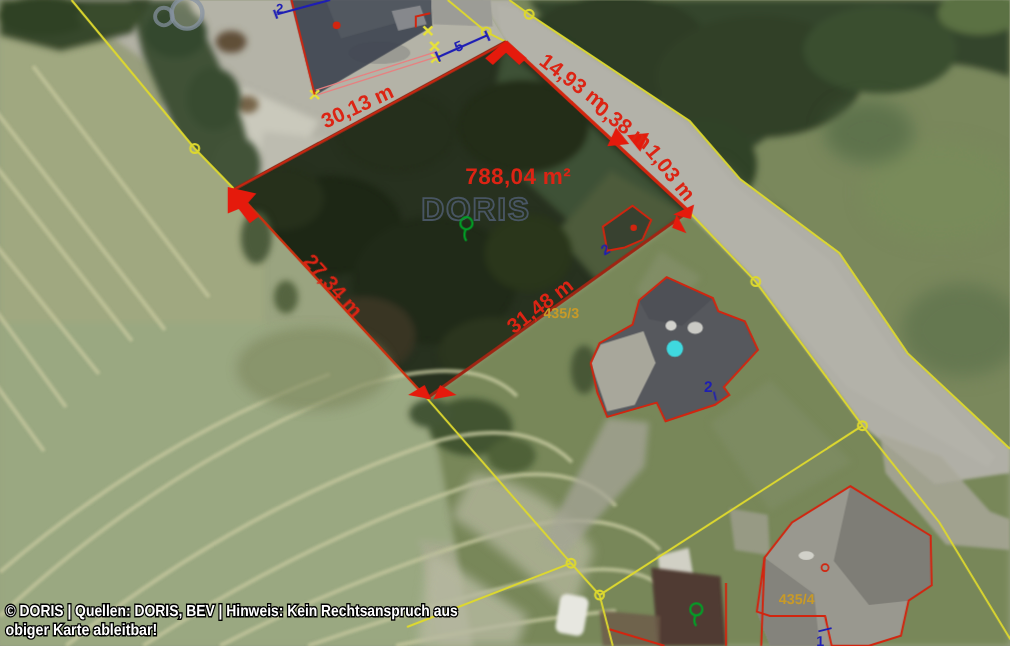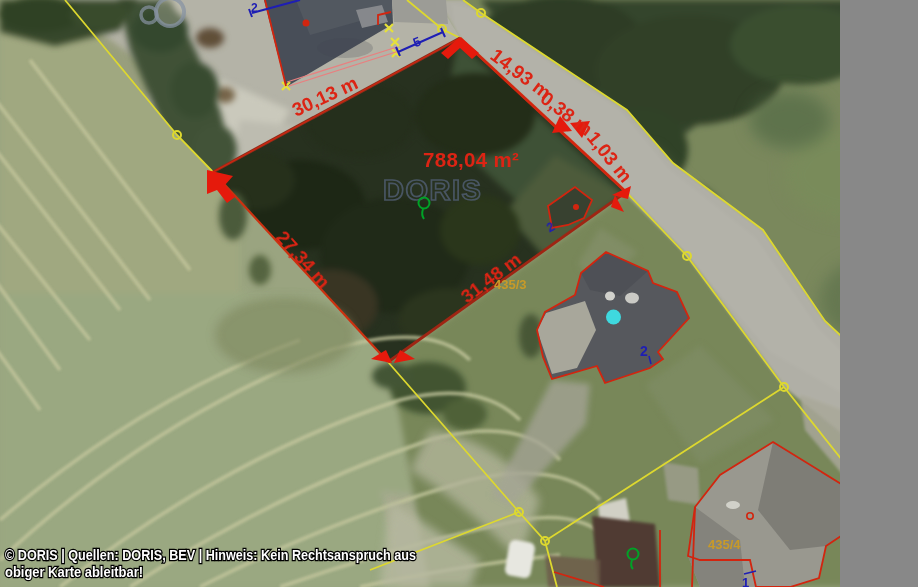--- a/index.html
+++ b/index.html
@@ -1,16 +1,16 @@
 <!DOCTYPE html>
 <html><head>
 <meta charset="utf-8">
 <style>
 html,body{margin:0;padding:0;background:#888;}
-#map{position:relative;width:840px;height:587px;overflow:hidden;font-family:"Liberation Sans",sans-serif;}
+#map{position:relative;width:918px;height:587px;overflow:hidden;font-family:"Liberation Sans",sans-serif;}
 </style>
 </head>
 <body>
 <div id="map">
 <svg width="918" height="587" viewBox="0 0 918 587">
 <defs>
 <filter id="b8" color-interpolation-filters="sRGB" x="-30%" y="-30%" width="160%" height="160%">
           <feGaussianBlur stdDeviation="8"></feGaussianBlur>
         </filter>
 <filter id="b5" color-interpolation-filters="sRGB" x="-30%" y="-30%" width="160%" height="160%">

